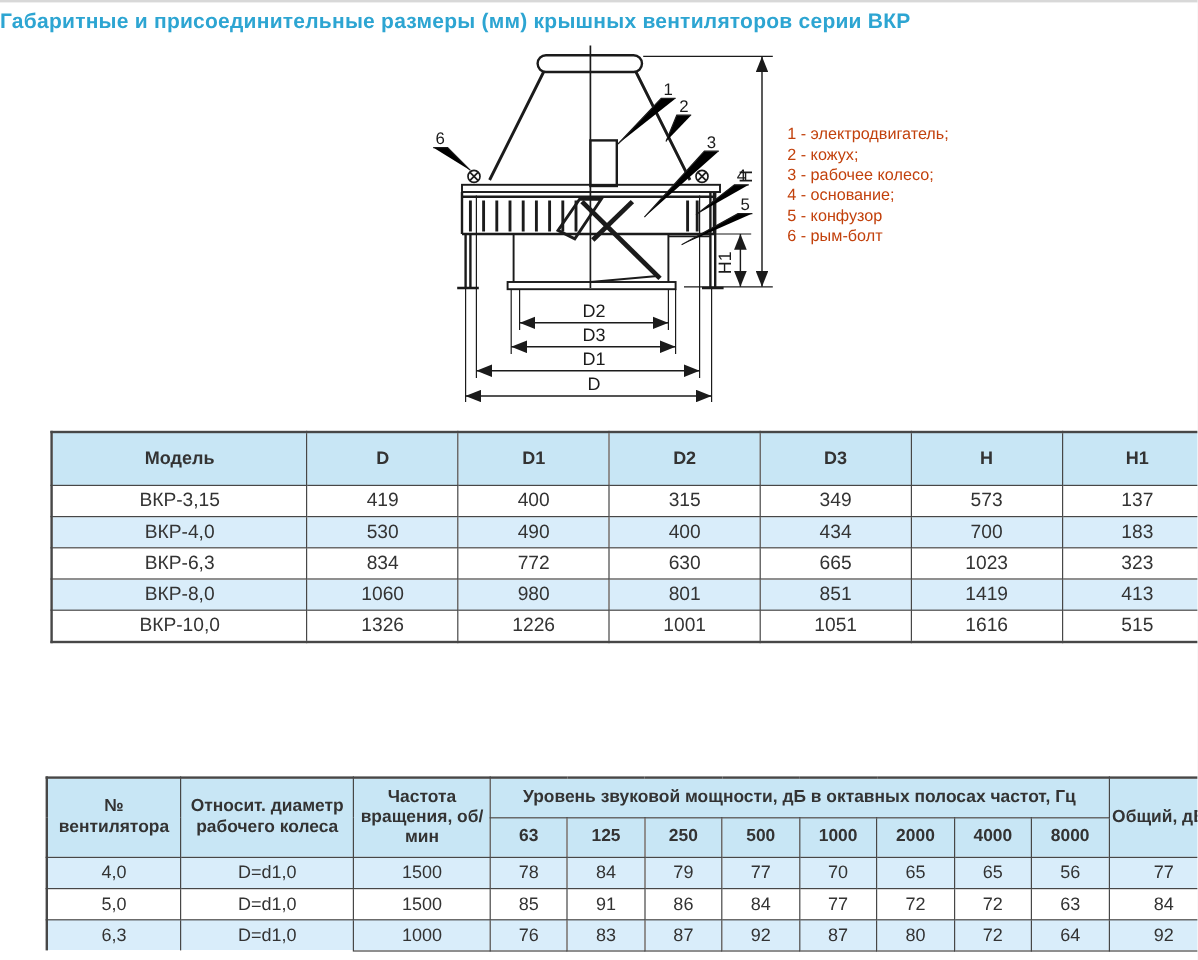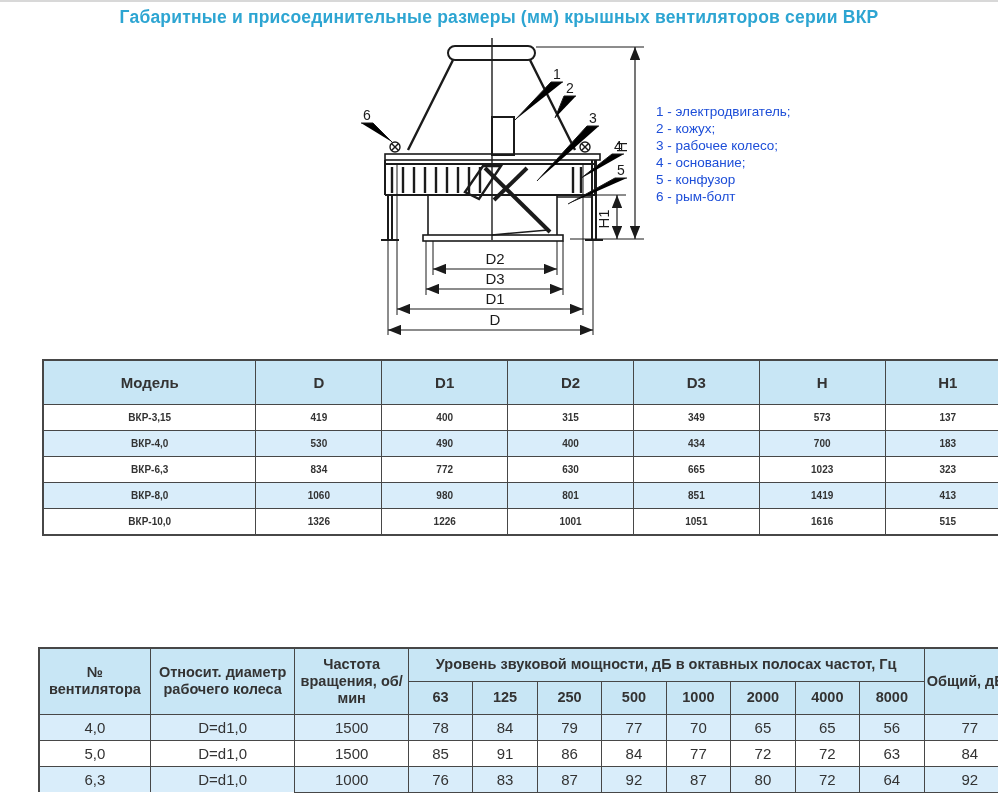--- a/index.html
+++ b/index.html
@@ -1,31 +1,31 @@
 <!DOCTYPE html>
 <html><head>
 <meta charset="utf-8">
 <style>
   html,body{margin:0;padding:0;background:#fff;}
   .page{position:relative;width:998px;height:800px;background:#fff;overflow:hidden;
         border-top:2px solid #d8d8d8;border-right:2px solid #e2e2e2;
         font-family:"Liberation Sans",sans-serif;}
-  .title{position:absolute;left:0;width:100%;text-align:center;font-weight:bold;
+  .title{position:absolute;left:0;width:100%;text-align:left;font-weight:bold;
          font-size:17.5px;color:#2da5d2;letter-spacing:.2px;}
   .title1{top:5px;}
   .title2{top:600px;}
-  .legend{position:absolute;left:656px;top:101px;font-size:13.5px;line-height:17px;color:#1d4ed8;}
+  .legend{position:absolute;left:656px;top:101px;font-size:13.5px;line-height:17px;color:#c2410c;}
   svg.diag{position:absolute;left:330px;top:30px;}
   svg.diag text{font-family:"Liberation Sans",sans-serif;fill:#1b1b1b;}
   table{border-collapse:collapse;table-layout:fixed;position:absolute;background:#fff;margin-left:24px;}
   th,td{border:1px solid #474747;text-align:center;vertical-align:middle;
         color:#333;padding:0 2px;overflow:hidden;}
   .t1{left:18px;top:357px;width:970px;border:2px solid #474747;}
   .t1 th{height:43px;font-size:15px;background:#c8e6f5;}
-  .t1 td{height:25px;font-size:10px;font-weight:bold;}
+  .t1 td{height:25px;font-size:16px;font-weight:normal;}
   .t1 tbody tr:nth-child(even){background:#d9edfa;}
   .t2{left:14px;top:645px;width:979px;border:2px solid #474747;border-bottom:0;}
   .t2 th{background:#c8e6f5;font-size:14.5px;line-height:17px;}
   .t2 thead tr{height:33px;padding-left:48px;}
   .t2 td{height:25px;font-size:15px;}
   .t2 tbody tr:nth-child(odd){background:#d9edfa;}
   .t2 tbody tr:last-child td.nb{border-bottom:none;}
 </style>
 </head>
 <body>

